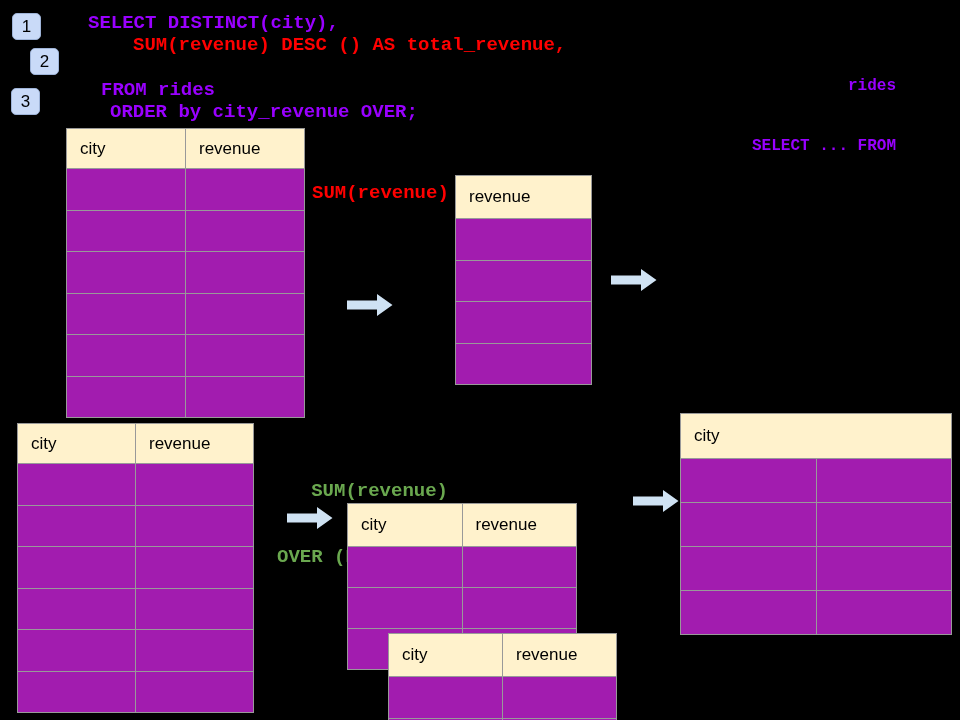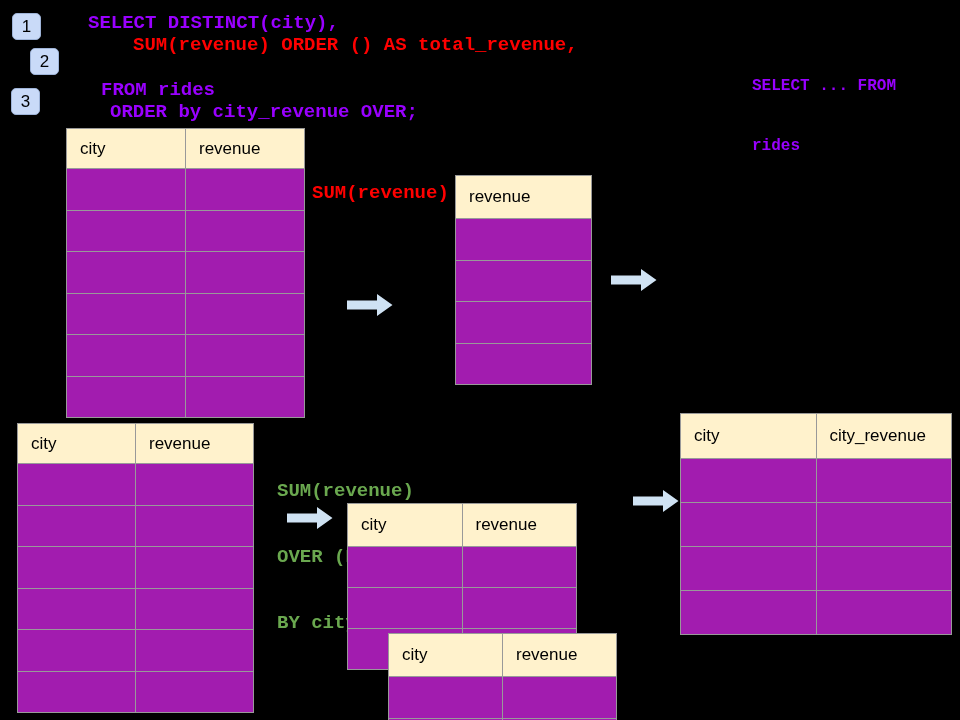--- a/index.html
+++ b/index.html
@@ -17,21 +17,21 @@
   .badge {
     position:absolute; width:29px; height:27px;
     background:var(--badge-fill, #c9daf8);
     border:1px solid #9fb4d8; border-radius:5px;
     color:#000; font-size:17px; line-height:25px; text-align:center;
   }
 
   
   .code {
     position:absolute; font-family:"Liberation Mono", monospace;
-    font-weight:bold; white-space:pre;
+    font-weight:bold; white-space:pre;text-align:right;
   }
   .sql  { font-size:19px; line-height:22px; }
   .anno { font-size:19px; line-height:22px; }
   .sidenote { font-size:16px; line-height:20px; color:var(--sql-purple, #9900ff); }
   .sql-purple { color:var(--sql-purple, #9900ff); }
   .sql-red    { color:var(--sql-red, #ff0000); }
   .sql-green  { color:var(--sql-green, #6aa84f); }
 
   
   .dtable {
@@ -59,27 +59,27 @@
 </head>
 <body>
 
 <div id="canvas">
 
   <div class="badge" style="left:12px;top:13px">1</div>
   <div class="badge" style="left:30px;top:48px">2</div>
   <div class="badge" style="left:11px;top:88px">3</div>
 
   <div class="code sql sql-purple" style="left:88px;top:12px">SELECT DISTINCT(city),</div>
-  <div class="code sql sql-red" style="left:133px;top:34px">SUM(revenue) ORDER () AS total_revenue,</div>
+  <div class="code sql sql-red" style="left:133px;top:34px">SUM(revenue) DESC () AS total_revenue,</div>
   <div class="code sql sql-purple" style="left:101px;top:79px">FROM rides</div>
   <div class="code sql sql-purple" style="left:110px;top:101px">ORDER by city_revenue OVER;</div>
 
   <div class="code sidenote" style="left:752px;top:36px">
+    <div>rides</div>
     <div>SELECT ... FROM</div>
-    <div>rides</div>
   </div>
 
   <div class="code anno sql-red" style="left:312px;top:138px">
     <div>SUM(revenue)</div>
   </div>
 
   <div class="code anno sql-green" style="left:277px;top:436px">
     <div>SUM(revenue)</div>
     <div>OVER (PARTITION</div>
     <div>BY city)</div>
@@ -229,21 +229,20 @@
 
   <div class="arrow" style="left:633px;top:489px">
     <svg viewBox="0 0 46 24">
         <path d="M0,7.5 H30 V1 L45.5,12 L30,23 V16.5 H0 Z"></path>
       </svg>
   </div>
 
   <div class="dtable" style="left:680px;top:413px;width:272px;--headh:44px;--rowh:44px">
     <div class="thead">
       <div class="hcell">city</div>
-      <div class="hcell">city_revenue</div>
     </div>
     <div class="tbody">
         <div class="trow">
           <div class="tcell"></div>
           <div class="tcell"></div>
         </div>
         <div class="trow">
           <div class="tcell"></div>
           <div class="tcell"></div>
         </div>

